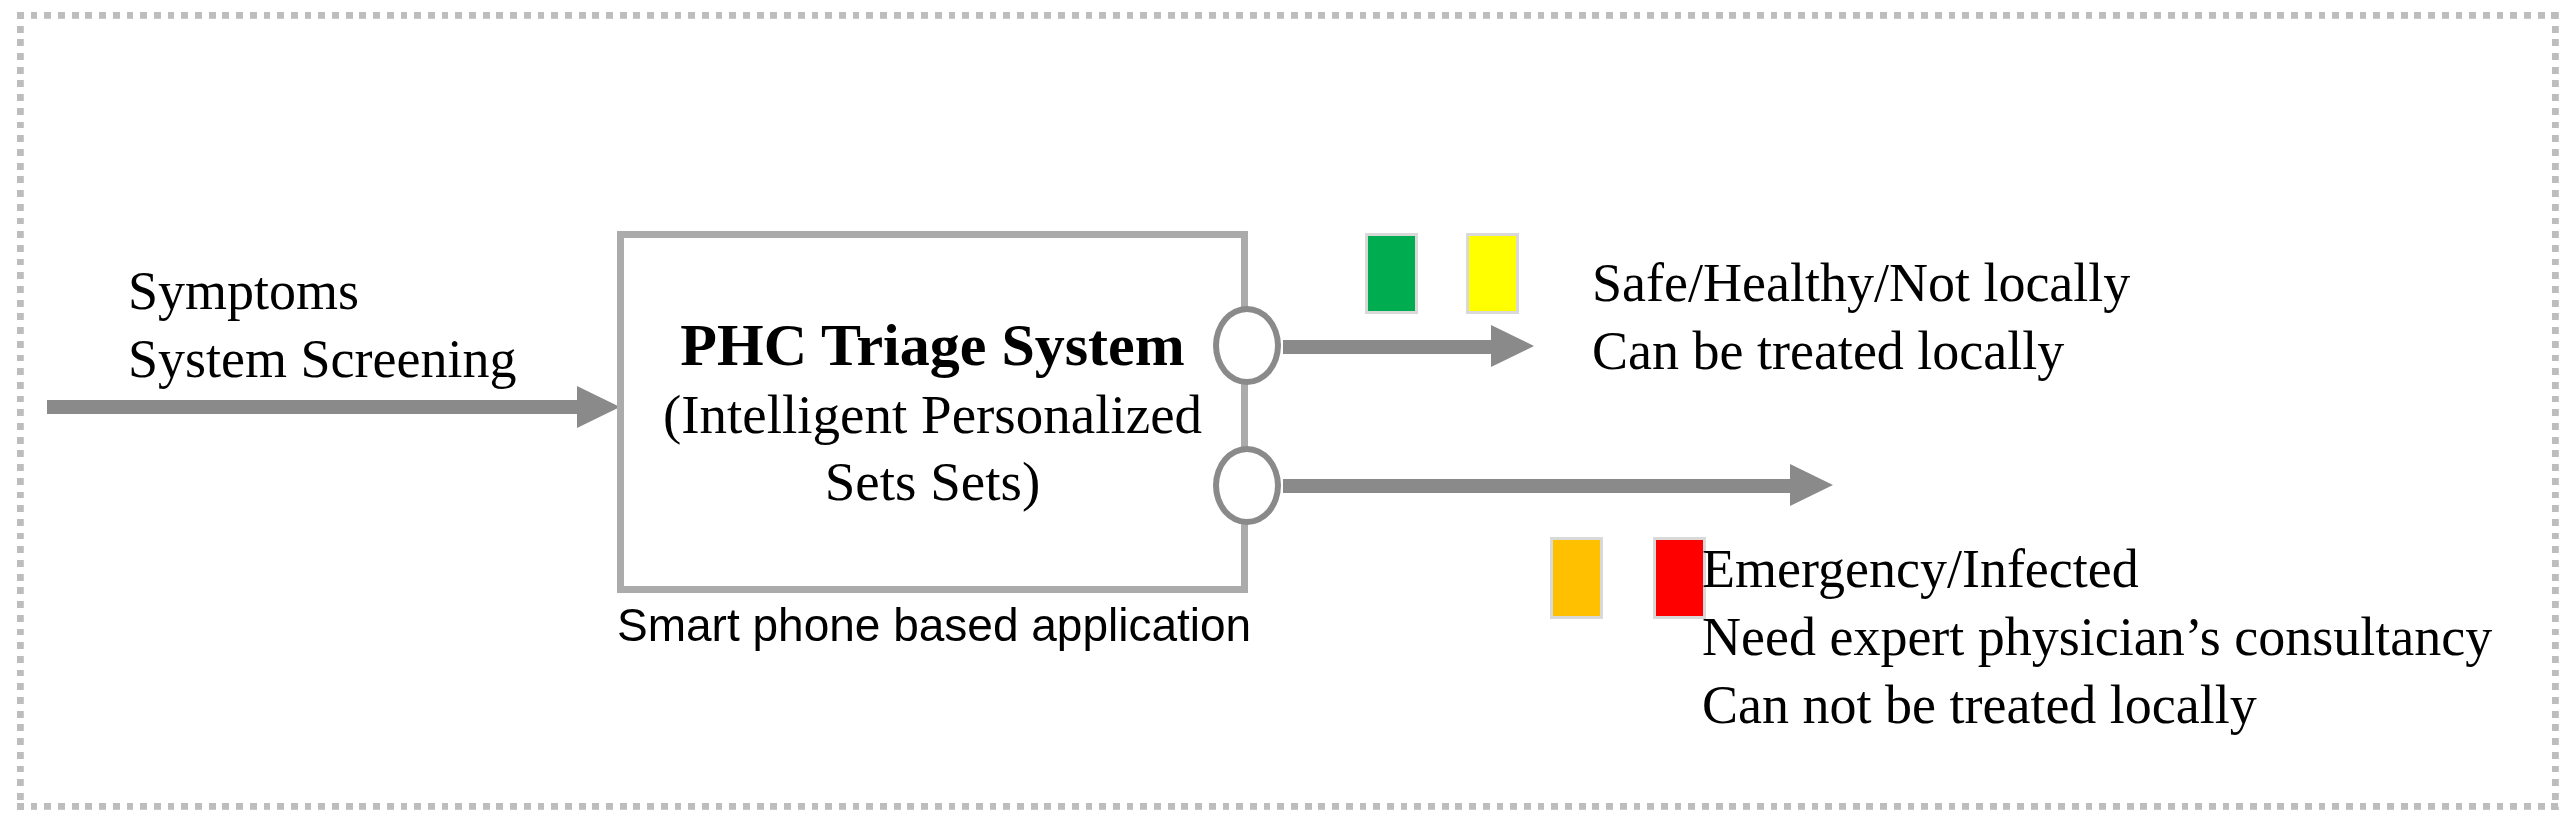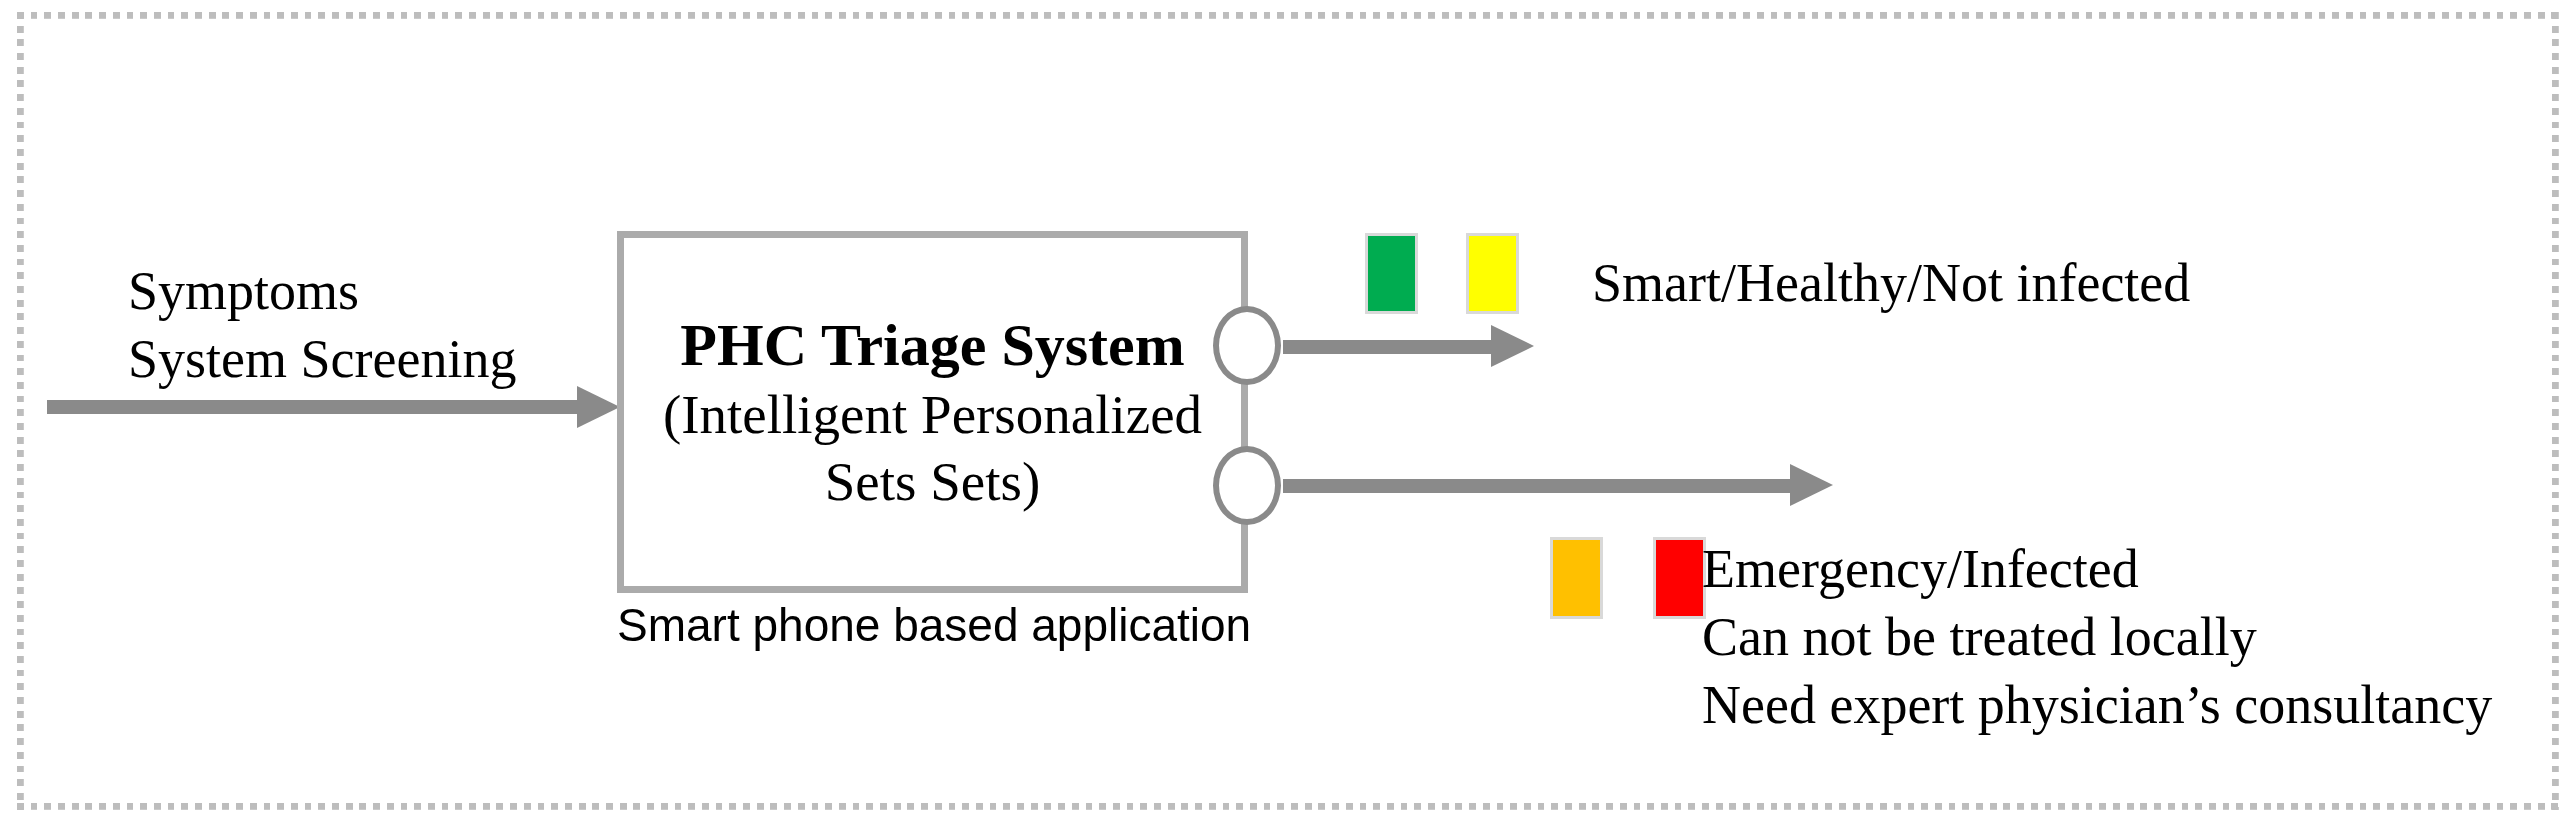--- a/index.html
+++ b/index.html
@@ -102,25 +102,26 @@
     <div class="shaft" style="left:1283px; top:479px; width:507px;"></div>
     <div class="head" style="left:1790px; top:464px;"></div>
   </div>
 
   <div class="connector" style="left:1213px; top:306px;"></div>
   <div class="connector" style="left:1213px; top:446px;"></div>
 
   <div class="swatch" style="left: 1365px; top: 233px; height: 81px; background: rgb(0, 172, 80);"></div>
   <div class="swatch" style="left: 1466px; top: 233px; height: 81px; background: rgb(255, 255, 0);"></div>
   <div class="serif-block" style="left:1592px; top:249px;">
-    <div>Smart/Healthy/Not infected</div>
+    <div>Safe/Healthy/Not locally</div>
+    <div>Can be treated locally</div>
   </div>
 
   <div class="swatch" style="left: 1550px; top: 537px; height: 82px; background: rgb(255, 192, 0);"></div>
   <div class="swatch" style="left: 1653px; top: 537px; height: 82px; background: rgb(255, 0, 0);"></div>
   <div class="serif-block" style="left:1702px; top:535px;">
     <div>Emergency/Infected</div>
+    <div>Need expert physician’s consultancy</div>
     <div>Can not be treated locally</div>
-    <div>Need expert physician’s consultancy</div>
   </div>
 
 </div>
 
 
 </body></html>

